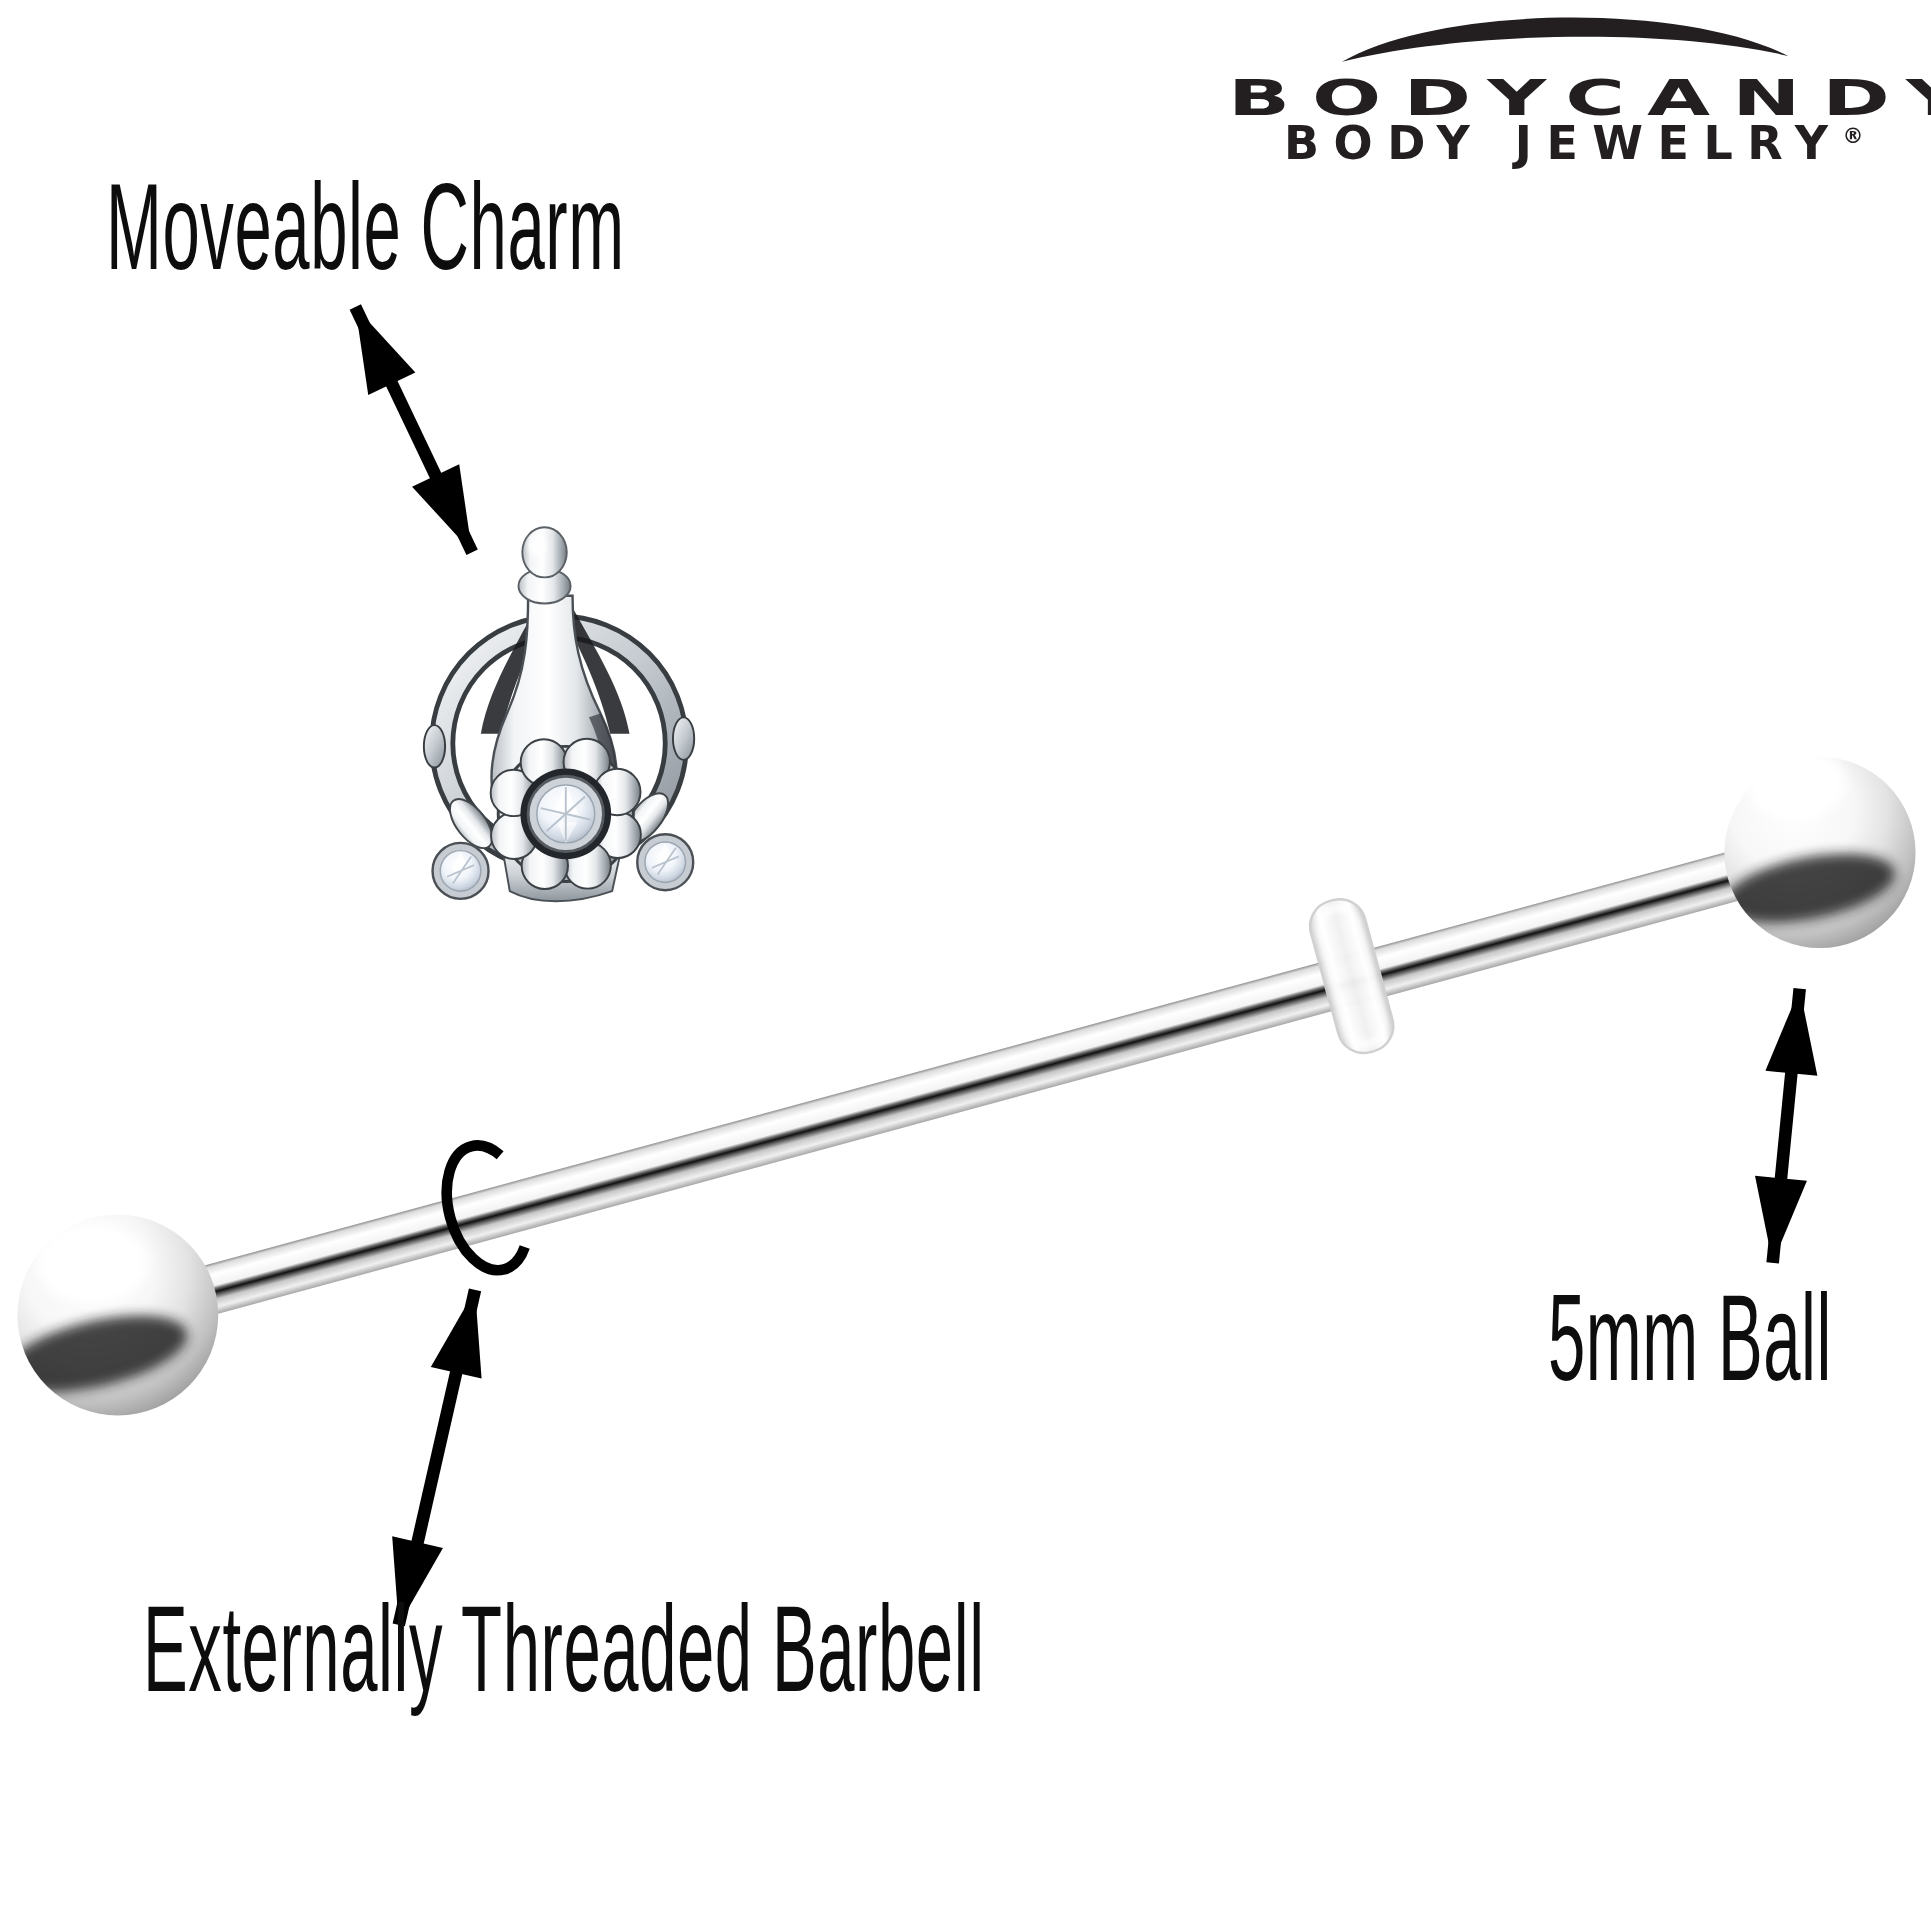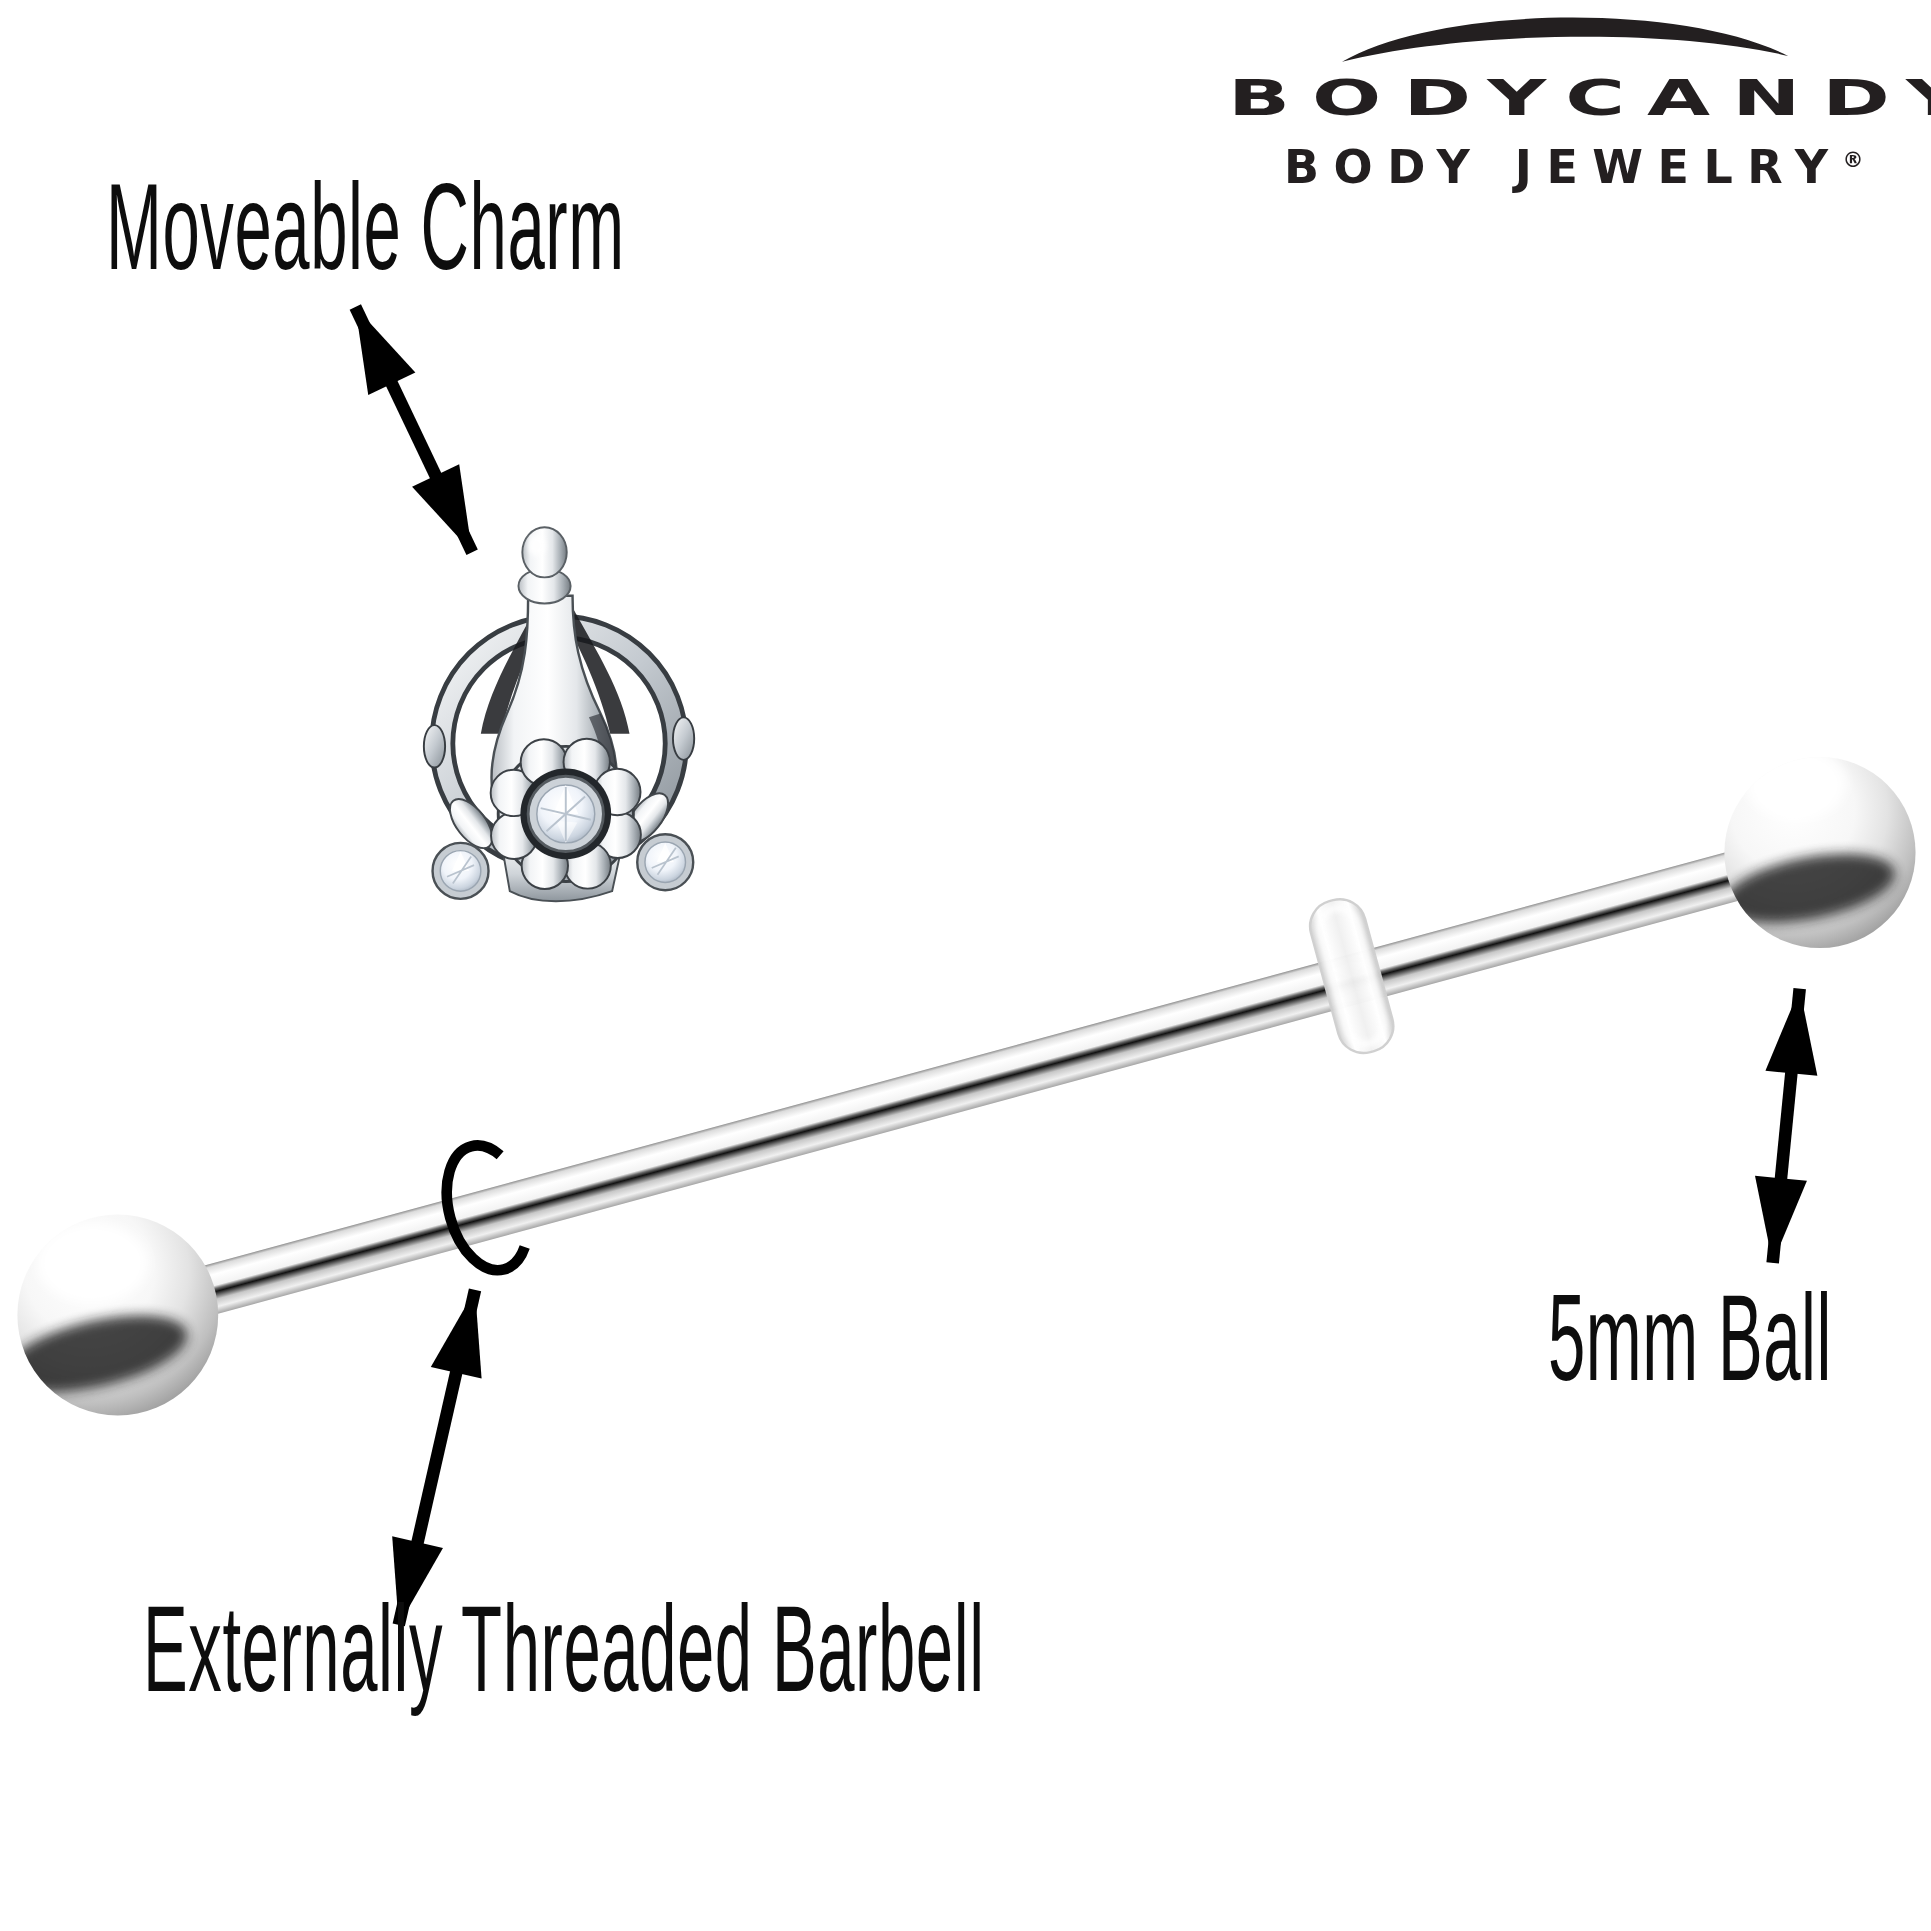--- a/index.html
+++ b/index.html
@@ -34,21 +34,21 @@
     font-size:50px;
     letter-spacing:13.5px;
     color:#231f20;
     white-space:nowrap;
     transform:scaleX(1.63);
     transform-origin:0 0;
     line-height:1;
   }
   .tagline{
     position:absolute;
-    left:1284px;top:144px;
+    left:1284px;top:120px;
     font-family:"DejaVu Sans", sans-serif;
     font-weight:700;
     font-size:46px;
     letter-spacing:14.5px;
     color:#231f20;
     white-space:nowrap;
     line-height:1;
   }
   .tagline .reg{
     font-size:21px;

